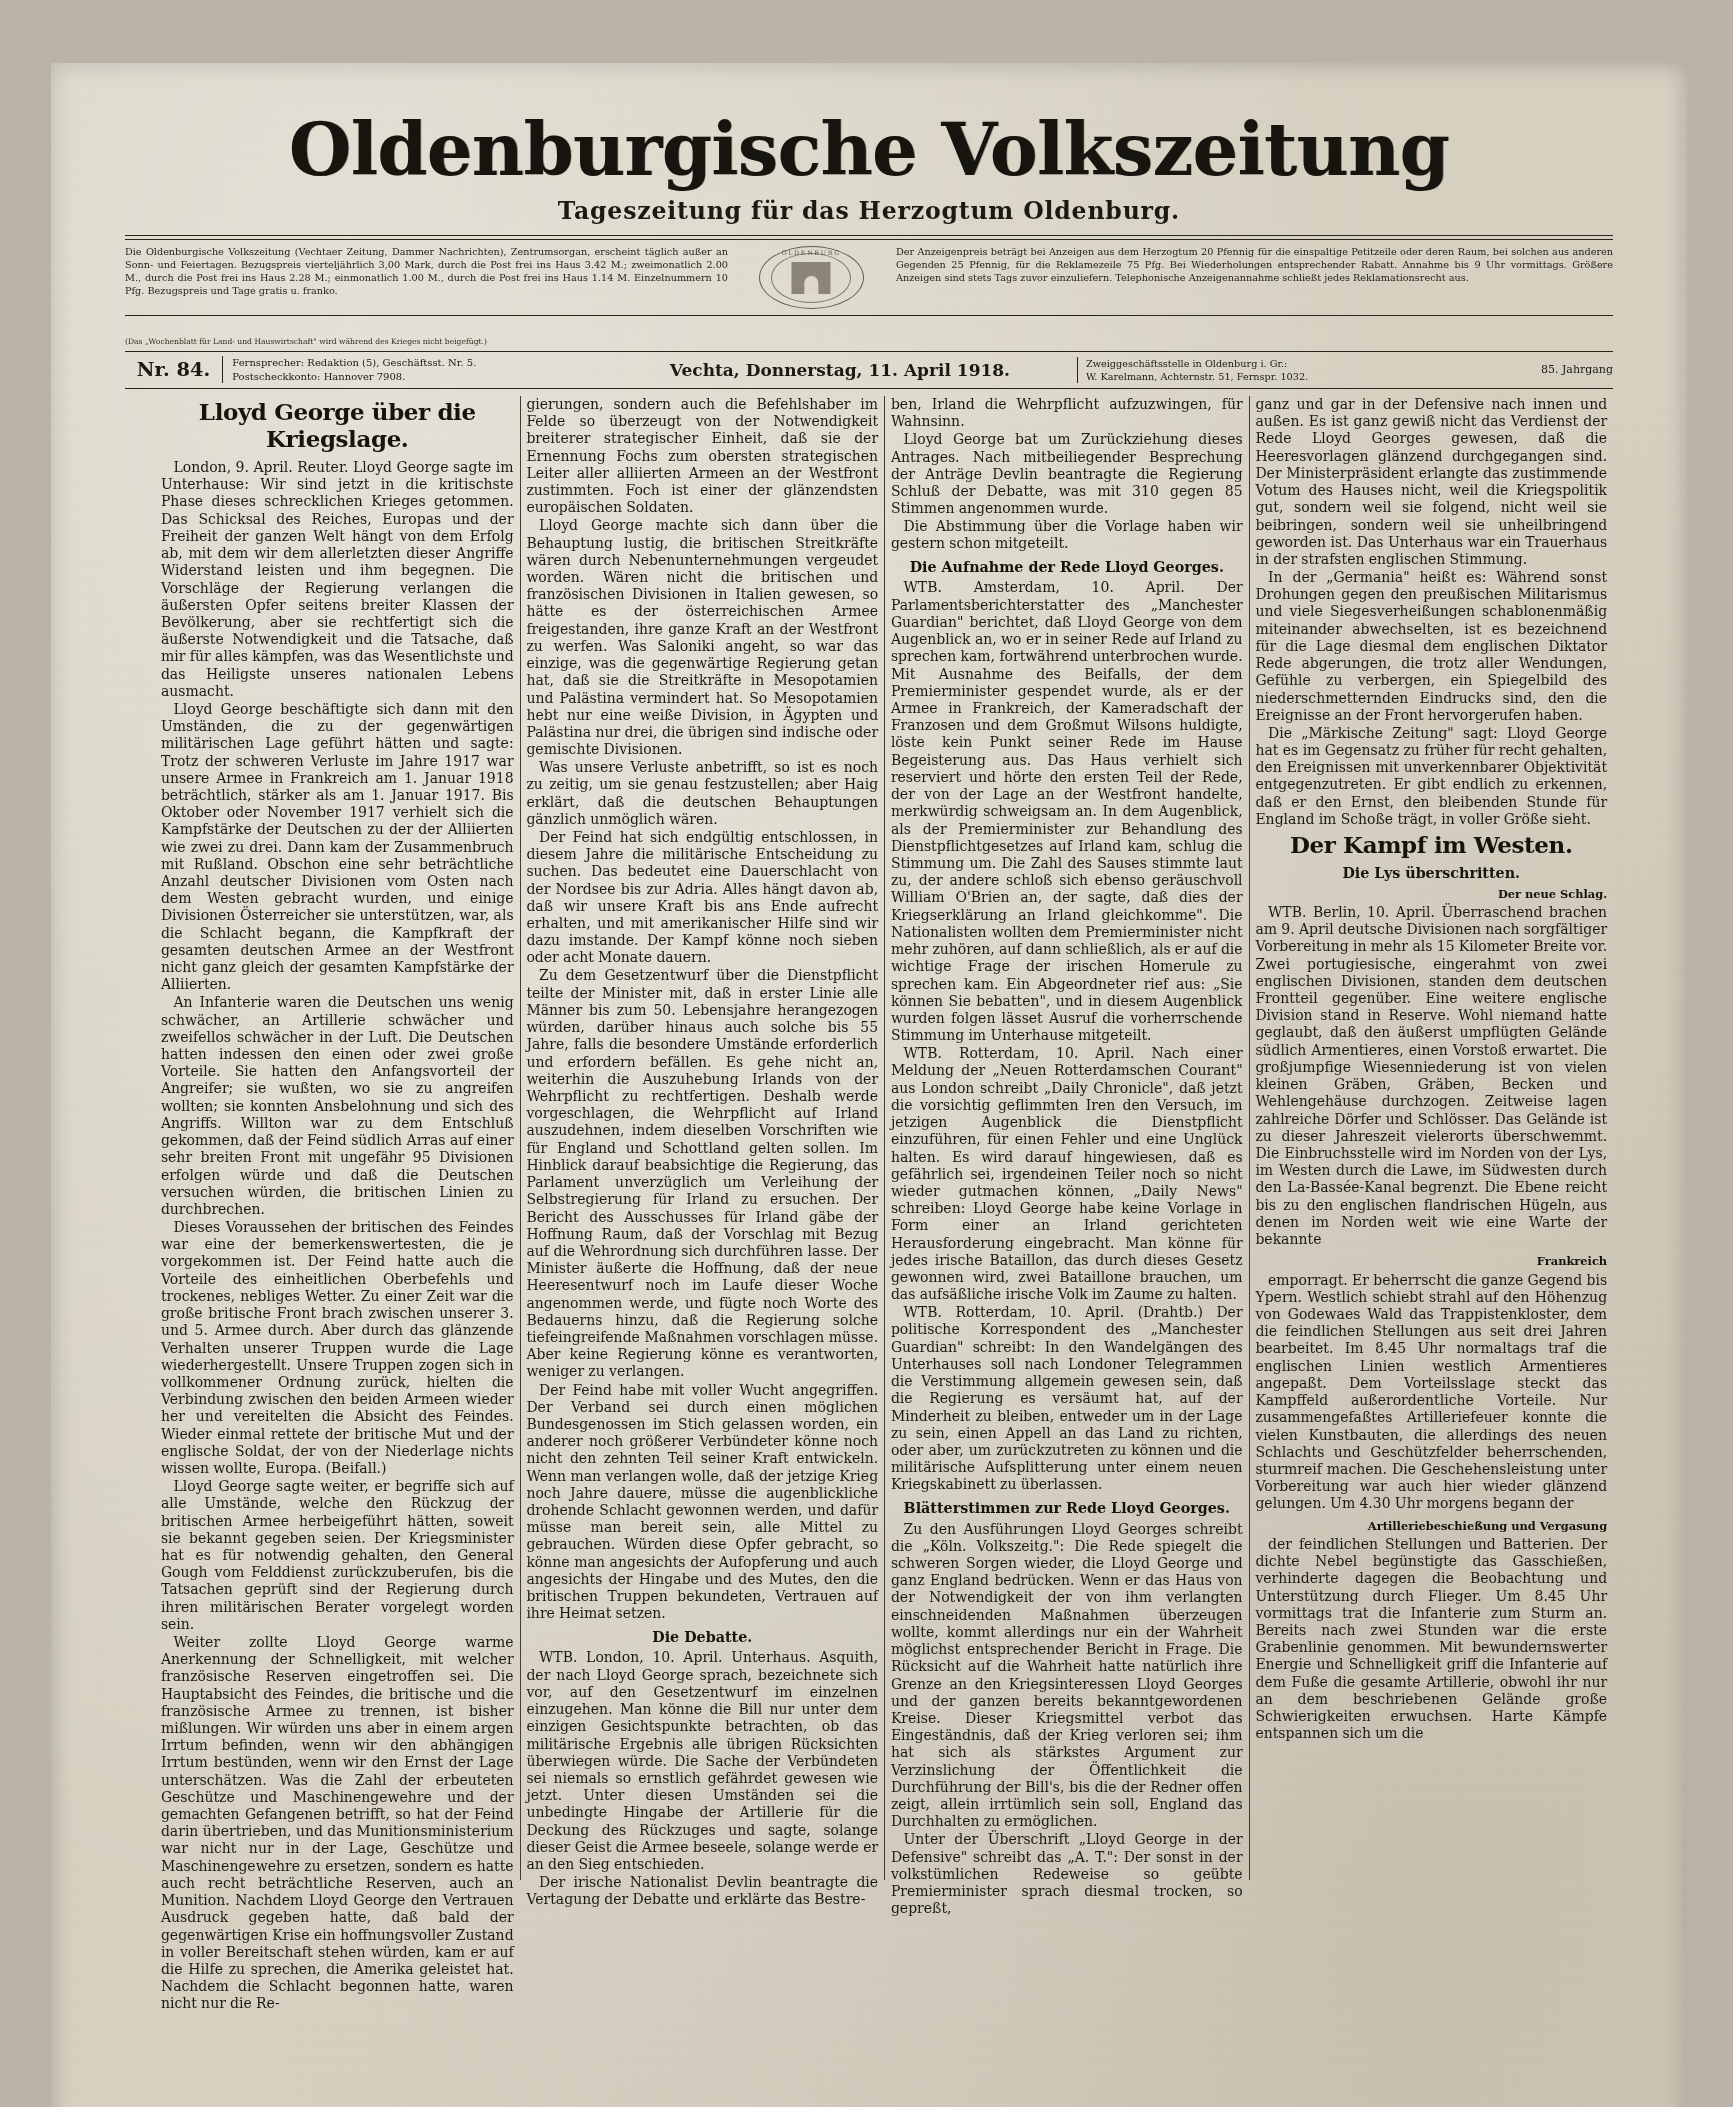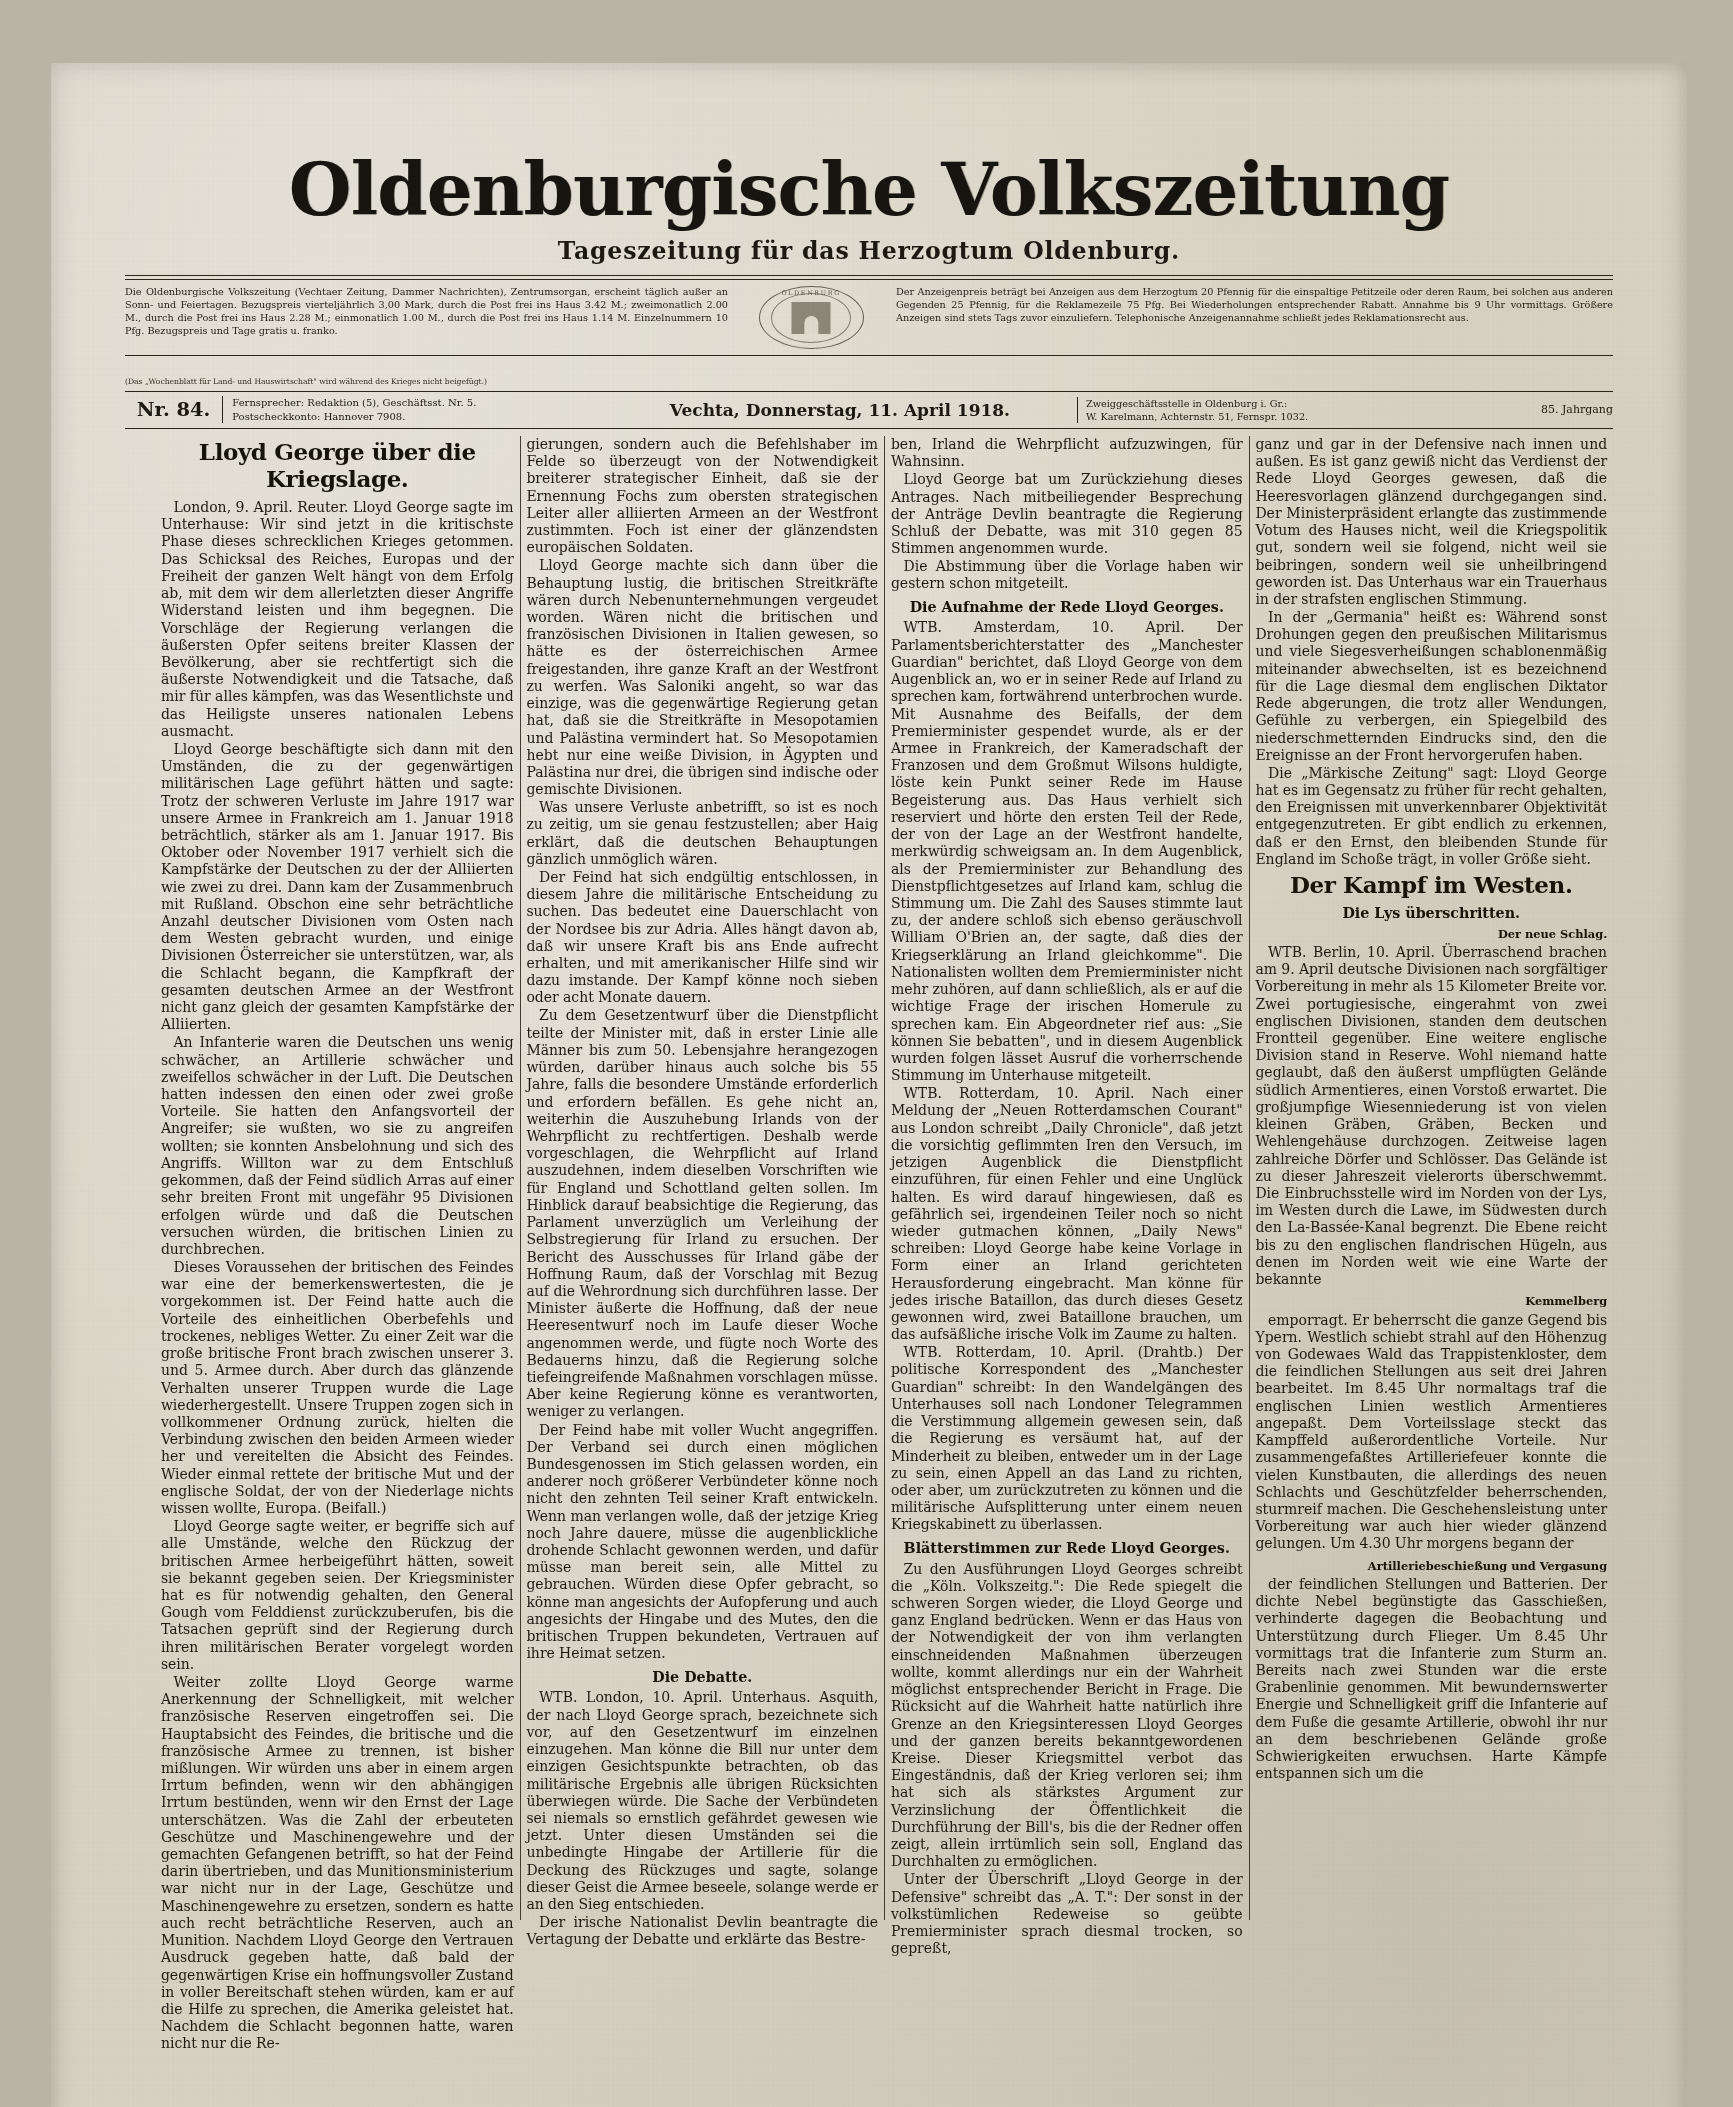--- a/index.html
+++ b/index.html
@@ -52,21 +52,20 @@
   .masthead-title {
     text-align: center;
     font-family: "DejaVu Serif", serif;
     font-weight: bold;
     font-size: 72px;
     line-height: 1.0;
     letter-spacing: -0.8px;
     color: #17150f;
     text-shadow: 0.8px 0.4px 0 rgba(40,35,25,0.35);
     white-space: nowrap;
-    margin-top: 40px;
   }
   .masthead-sub {
     text-align: center;
     font-weight: bold;
     font-size: 23.6px;
     letter-spacing: 0.8px;
     margin-top: 11px;
     color: #1d1a13;
   }
   .masthead-rule {
@@ -336,21 +335,21 @@
             <p class="body">Unter der Überschrift „Lloyd George in der Defensive" schreibt das „A. T.": Der sonst in der volkstümlichen Redeweise so geübte Premierminister sprach diesmal trocken, so gepreßt,</p>
           </div>
           <div class="col">
             <p class="body noind">ganz und gar in der Defensive nach innen und außen. Es ist ganz gewiß nicht das Verdienst der Rede Lloyd Georges gewesen, daß die Heeresvorlagen glänzend durchgegangen sind. Der Ministerpräsident erlangte das zustimmende Votum des Hauses nicht, weil die Kriegspolitik gut, sondern weil sie folgend, nicht weil sie beibringen, sondern weil sie unheilbringend geworden ist. Das Unterhaus war ein Trauerhaus in der strafsten englischen Stimmung.</p>
             <p class="body">In der „Germania" heißt es: Während sonst Drohungen gegen den preußischen Militarismus und viele Siegesverheißungen schablonenmäßig miteinander abwechselten, ist es bezeichnend für die Lage diesmal dem englischen Diktator Rede abgerungen, die trotz aller Wendungen, Gefühle zu verbergen, ein Spiegelbild des niederschmetternden Eindrucks sind, den die Ereignisse an der Front hervorgerufen haben.</p>
             <p class="body">Die „Märkische Zeitung" sagt: Lloyd George hat es im Gegensatz zu früher für recht gehalten, den Ereignissen mit unverkennbarer Objektivität entgegenzutreten. Er gibt endlich zu erkennen, daß er den Ernst, den bleibenden Stunde für England im Schoße trägt, in voller Größe sieht.</p>
             <h2 class="headline">Der Kampf im Westen.</h2>
             <h3 class="subhead">Die Lys überschritten.</h3>
             <h4 class="minihead">Der neue Schlag.</h4>
             <p class="body">WTB. Berlin, 10. April. Überraschend brachen am 9. April deutsche Divisionen nach sorgfältiger Vorbereitung in mehr als 15 Kilometer Breite vor. Zwei portugiesische, eingerahmt von zwei englischen Divisionen, standen dem deutschen Frontteil gegenüber. Eine weitere englische Division stand in Reserve. Wohl niemand hatte geglaubt, daß den äußerst umpflügten Gelände südlich Armentieres, einen Vorstoß erwartet. Die großjumpfige Wiesenniederung ist von vielen kleinen Gräben, Gräben, Becken und Wehlengehäuse durchzogen. Zeitweise lagen zahlreiche Dörfer und Schlösser. Das Gelände ist zu dieser Jahreszeit vielerorts überschwemmt. Die Einbruchsstelle wird im Norden von der Lys, im Westen durch die Lawe, im Südwesten durch den La-Bassée-Kanal begrenzt. Die Ebene reicht bis zu den englischen flandrischen Hügeln, aus denen im Norden weit wie eine Warte der bekannte</p>
-            <h4 class="minihead">Kemmelberg</h4>
+            <h4 class="minihead">Frankreich</h4>
             <p class="body">emporragt. Er beherrscht die ganze Gegend bis Ypern. Westlich schiebt strahl auf den Höhenzug von Godewaes Wald das Trappistenkloster, dem die feindlichen Stellungen aus seit drei Jahren bearbeitet. Im 8.45 Uhr normaltags traf die englischen Linien westlich Armentieres angepaßt. Dem Vorteilsslage steckt das Kampffeld außerordentliche Vorteile. Nur zusammengefaßtes Artilleriefeuer konnte die vielen Kunstbauten, die allerdings des neuen Schlachts und Geschützfelder beherrschenden, sturmreif machen. Die Geschehensleistung unter Vorbereitung war auch hier wieder glänzend gelungen. Um 4.30 Uhr morgens begann der</p>
             <h4 class="minihead">Artilleriebeschießung und Vergasung</h4>
             <p class="body">der feindlichen Stellungen und Batterien. Der dichte Nebel begünstigte das Gasschießen, verhinderte dagegen die Beobachtung und Unterstützung durch Flieger. Um 8.45 Uhr vormittags trat die Infanterie zum Sturm an. Bereits nach zwei Stunden war die erste Grabenlinie genommen. Mit bewundernswerter Energie und Schnelligkeit griff die Infanterie auf dem Fuße die gesamte Artillerie, obwohl ihr nur an dem beschriebenen Gelände große Schwierigkeiten erwuchsen. Harte Kämpfe entspannen sich um die</p>
           </div>
         </div>
 
     </div>
 
     <div id="grain"></div>
   </div>

